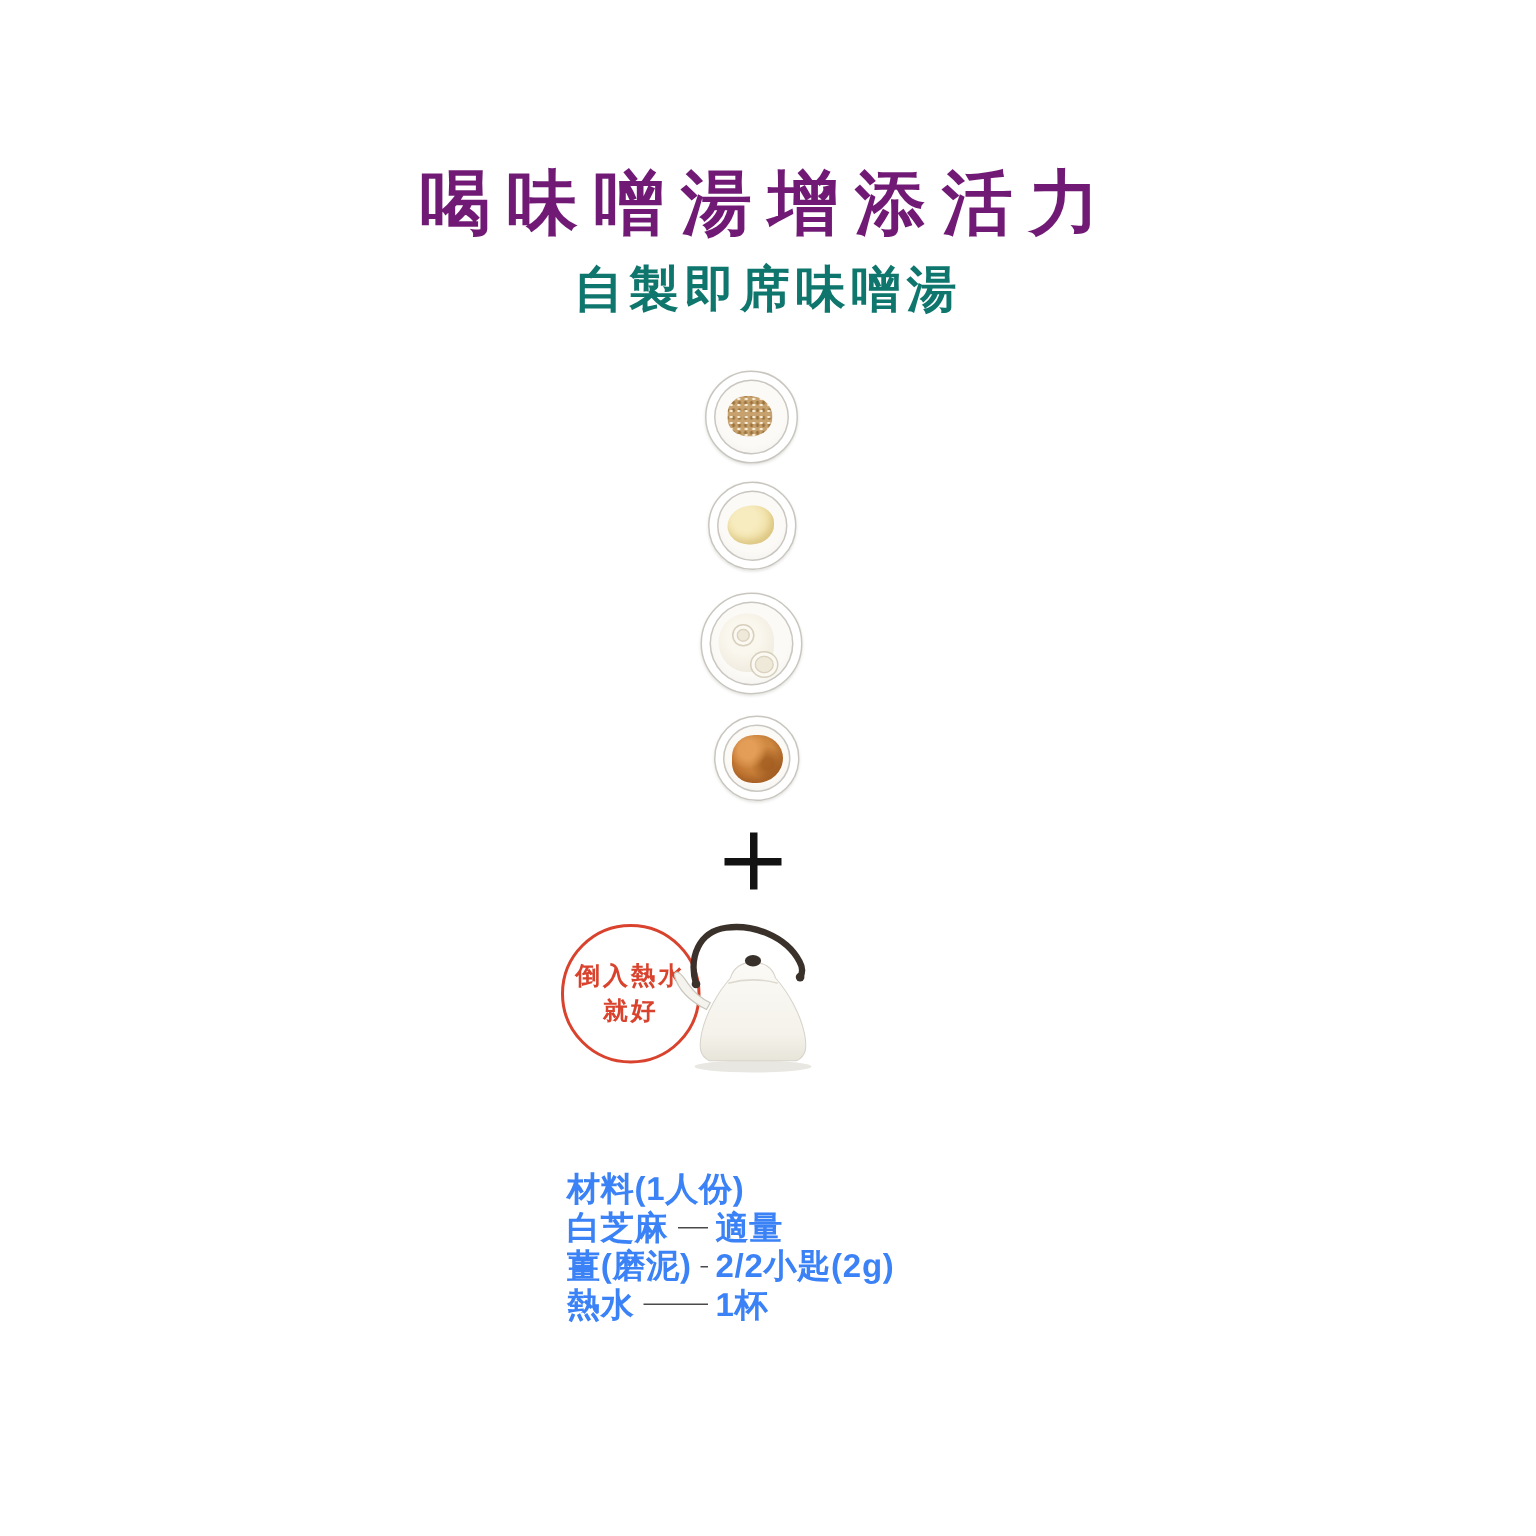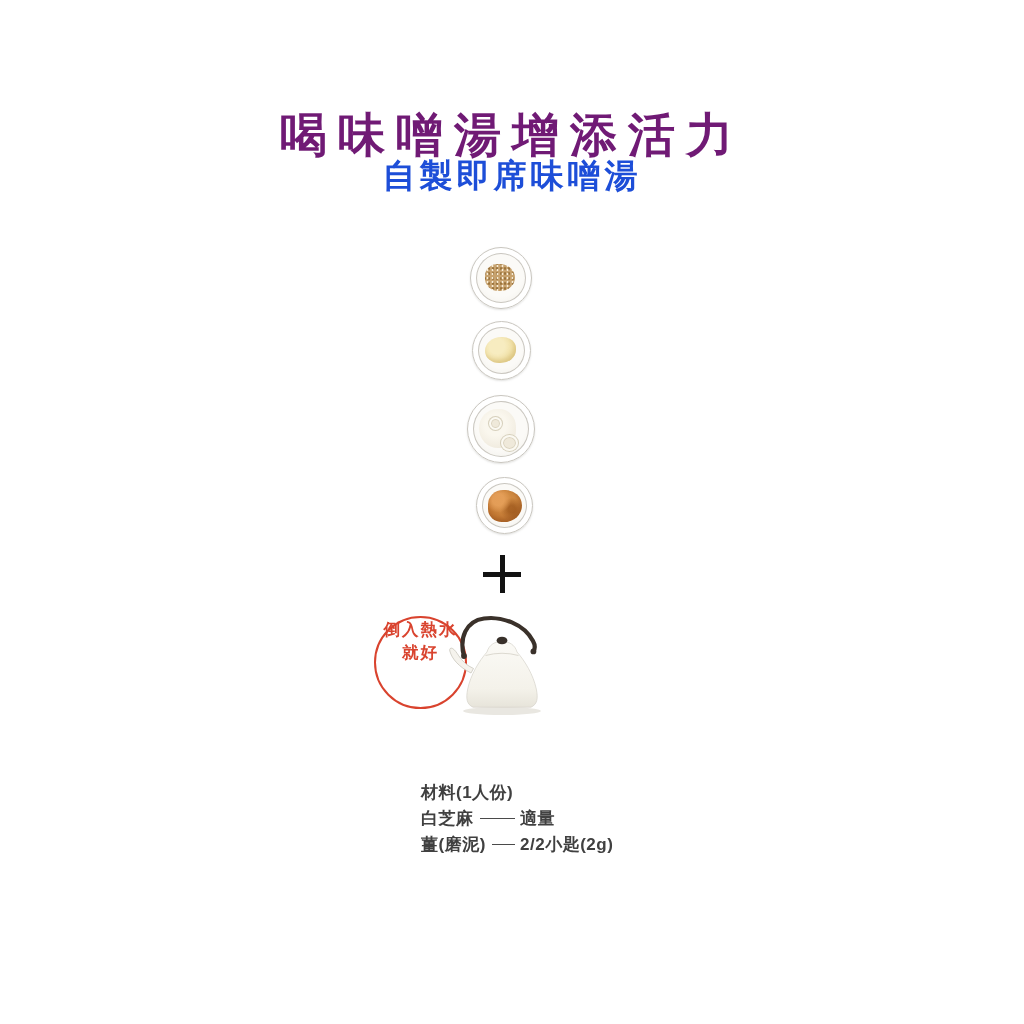--- a/index.html
+++ b/index.html
@@ -25,29 +25,29 @@
     text-align: center;
     font-family: "Liberation Serif", "DejaVu Serif", serif;
     font-size: 47px;
     font-weight: 600;
     letter-spacing: 11px;
     color: #701a75;
     margin: 0;
   }
   .subtitle {
     position: absolute;
-    top: 154px;
+    top: 171px;
     left: 0;
     width: 1024px;
     text-align: center;
     font-family: "Liberation Serif", "DejaVu Serif", serif;
     font-size: 33px;
     font-weight: 600;
     letter-spacing: 4px;
-    color: #1d4ed8;
+    color: #0f766e;
     margin: 0;
   }
 
   
   .bowl {
     position: absolute;
     border-radius: 50%;
     background: radial-gradient(circle at 50% 38%, #ffffff 52%, #f4f3ef 84%, #ececе7 100%);
     border: 1.5px solid #c9c6bf;
     box-shadow: 0 1px 2px rgba(120,118,110,0.22), inset 0 2px 3px rgba(255,255,255,0.9);
@@ -123,43 +123,44 @@
   .annotation {
     position: absolute;
     left: 374px; top: 616px;
     width: 93px; height: 93px;
     border: 2.5px solid #d9432e;
     border-radius: 50%;
     box-sizing: border-box;
     display: flex;
     flex-direction: column;
     align-items: center;
+    justify-content: center;
     color: #d9432e;
     font-size: 16.5px;
     font-weight: 700;
     letter-spacing: 2px;
     line-height: 23px;
     text-align: center;
   }
 
   
   .kettle {
     position: absolute;
     left: 438px; top: 610px;
     width: 132px; height: 116px;
   }
 
   
   .ingredients {
     position: absolute;
-    left: 421px; top: 780px;
+    left: 378px; top: 780px;
     width: 250px;
-    font-size: 17px;
+    font-size: 22px;
     font-weight: 700;
-    color: #404040;
+    color: #3b82f6;
     letter-spacing: 0.5px;
   }
   .ing-header { height: 26px; line-height: 26px; }
   .ing-row {
     display: flex;
     align-items: center;
     height: 25.5px;
     text-align: center;
   }
   .ing-lead {
@@ -255,17 +256,24 @@
     <div class="ing-row">
       <span class="ing-lead">
         <span class="ing-name">薑(磨泥)</span>
         <span class="ing-dash"></span>
       </span>
       <span class="ing-amount">2/2小匙(2g)</span>
     </div>
 
 
 
+    <div class="ing-row">
+      <span class="ing-lead">
+        <span class="ing-name">熱水</span>
+        <span class="ing-dash"></span>
+      </span>
+      <span class="ing-amount">1杯</span>
+    </div>
   </div>
 
   <div class="page-number">26</div>
 
 </div>
 
 </body></html>

